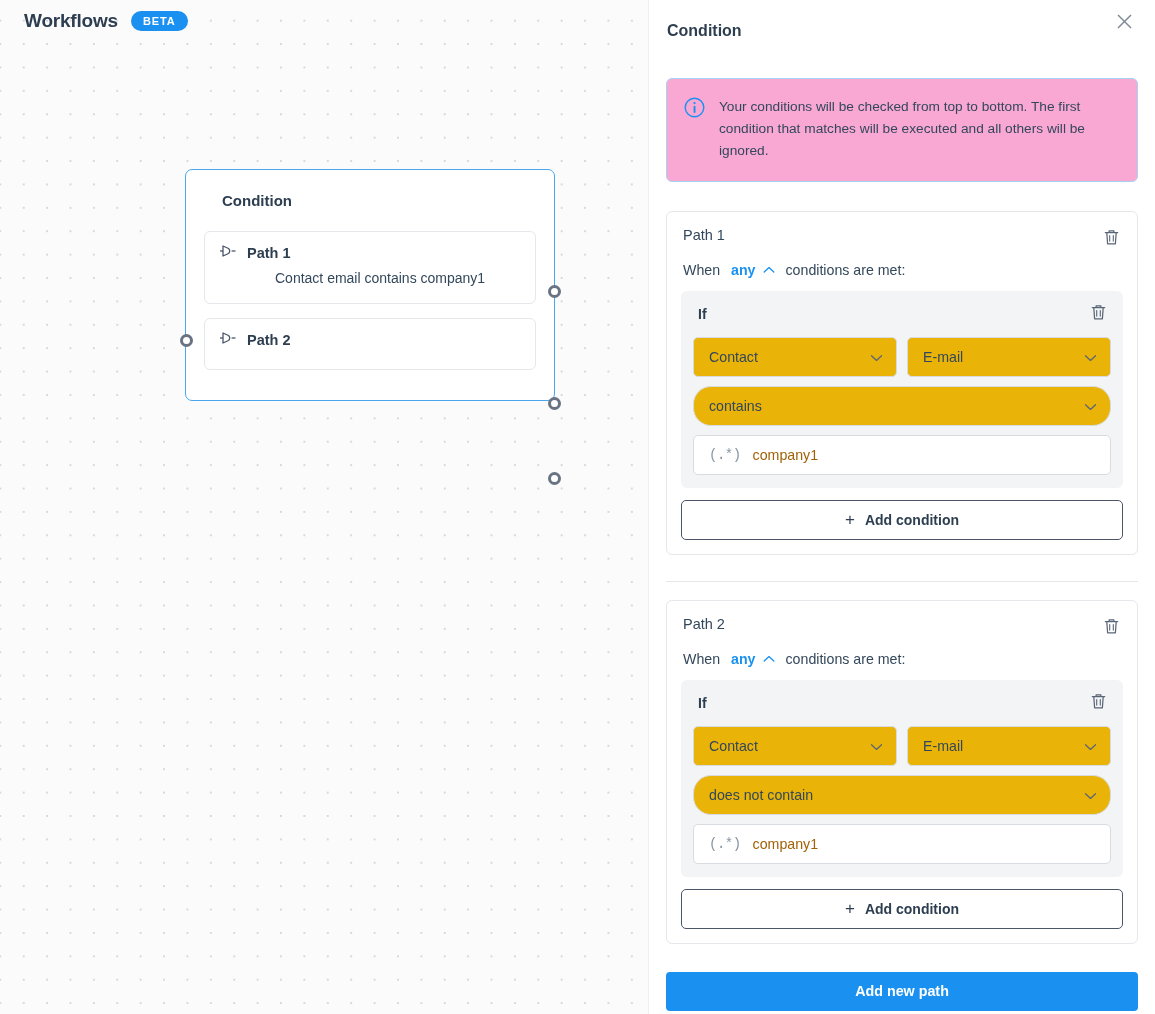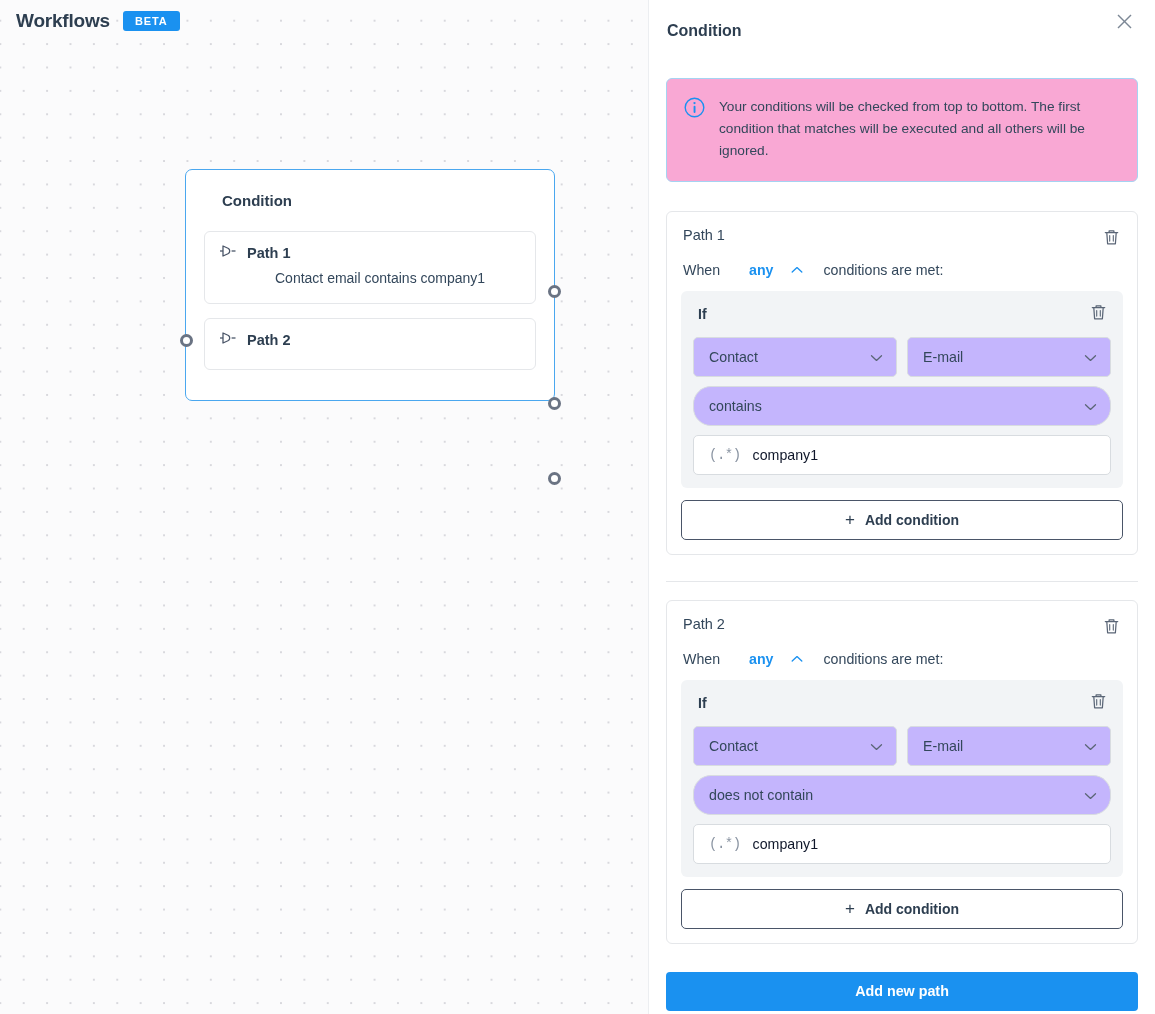--- a/index.html
+++ b/index.html
@@ -29,40 +29,40 @@
     background-image: radial-gradient(circle, #d8d8dd 1px, transparent 1.1px);
     background-size: 23.4px 23.4px;
     background-position: 12px 9px;
     border-right: 1px solid #eceef1;
     overflow: hidden;
   }
 
   .canvas-header {
     position: absolute;
     top: 10px;
-    left: 16px;
+    left: 24px;
     display: flex;
     align-items: center;
     gap: 13px;
     z-index: 5;
   }
   .canvas-title {
     font-size: 19px;
     font-weight: bold;
     color: #2d3e50;
     letter-spacing: -0.2px;
   }
   .beta-badge {
     background: #1a91f0;
     color: #ffffff;
     font-size: 11px;
     font-weight: bold;
     letter-spacing: 0.9px;
     padding: 5px 12px 4px;
-    border-radius: 3px;
+    border-radius: 10px;
     line-height: 1;
   }
 
   
   .node {
     position: absolute;
     left: 185px;
     top: 169px;
     width: 370px;
     border: 1.5px solid #4aa7ef;
@@ -190,31 +190,31 @@
   }
   .icon-btn {
     background: none; border: none; cursor: pointer;
     width: 24px; height: 24px;
     display: flex; align-items: center; justify-content: center;
     padding: 0;
   }
   .when-row {
     display: flex;
     align-items: center;
-    gap: 17px;
+    gap: 7px;
     font-size: 14.2px;
     color: #33475b;
     margin-top: 11px;
     padding-left: 2px;
   }
   .when-link {
     color: #1a91f0;
     font-weight: bold;
     cursor: pointer;
-    margin-left: 12px;
+    margin-left: 4px;
   }
   .chevron-up-btn {
     background: none; border: none; cursor: pointer;
     padding: 0 4px 0 0; display: flex; align-items: center;
   }
 
   
   .if-group {
     background: #f2f4f6;
     border-radius: 6px;
@@ -234,21 +234,21 @@
     color: #2d3e50;
   }
   .field-row {
     display: flex;
     gap: 10px;
     margin-bottom: 9px;
   }
   .select {
     flex: 1;
     height: 40px;
-    background: #c4b5fd;
+    background: #eab308;
     border: 1px solid #d8dce0;
     border-radius: 5px;
     display: flex;
     align-items: center;
     justify-content: space-between;
     padding: 0 13px 0 15px;
     font-size: 14.2px;
     color: #33475b;
     cursor: pointer;
   }
@@ -266,21 +266,21 @@
     cursor: text;
   }
   .regex-glyph {
     font-family: "Liberation Mono", monospace;
     font-size: 14px;
     color: #8a94a2;
     letter-spacing: -0.5px;
   }
   .regex-value {
     font-size: 14.2px;
-    color: #0f172a;
+    color: #a16207;
   }
 
   .add-condition-btn {
     width: 100%;
     height: 40px;
     margin-top: 12px;
     background: #ffffff;
     border: 1px solid #4a5568;
     border-radius: 5px;
     display: flex;

